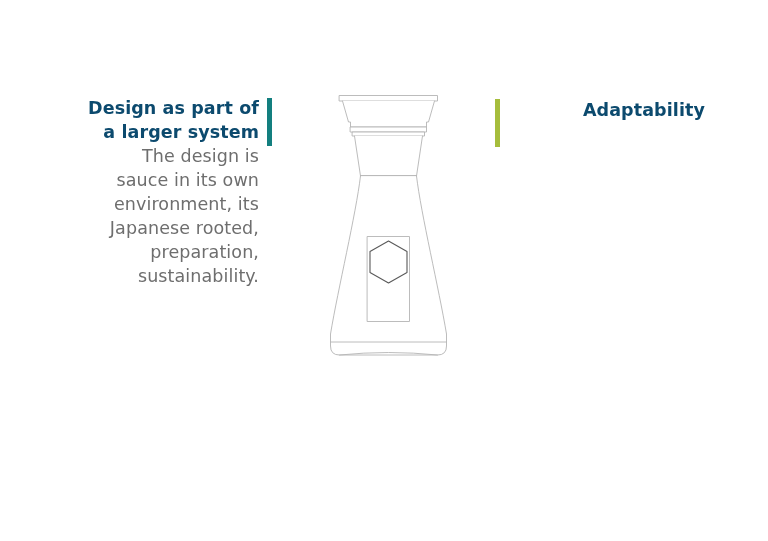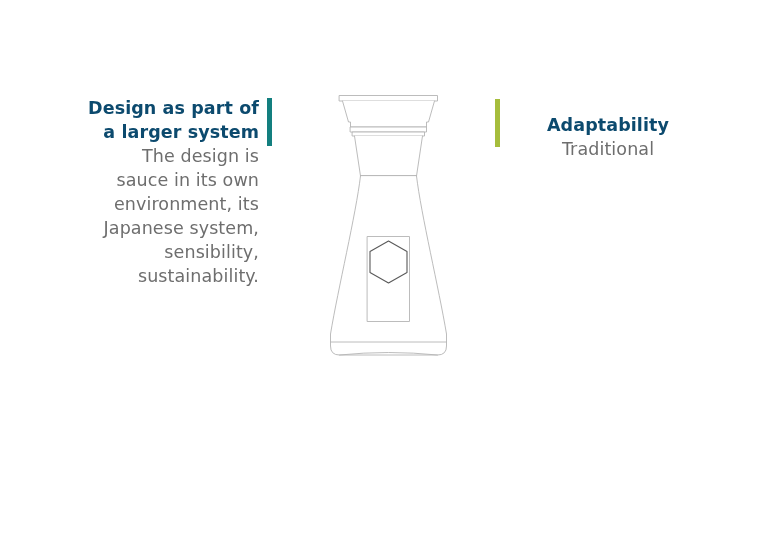--- a/index.html
+++ b/index.html
@@ -75,23 +75,22 @@
   }
 
   
   #callout-right {
     left: 495px;
     top: 98px;
     width: 210px;
     flex-direction: row;
   }
   #callout-right .callout-text {
-    text-align: center;
+    text-align: right;
     padding-left: 11px;
-    margin-top: 15px;
   }
   #callout-right .accent-bar {
     order: 0;
     height: 48px;
     margin-top: 1px;
   }
 
   
   #bottle-illustration {
     position: absolute;
@@ -114,22 +113,22 @@
   <div class="callout" id="callout-left">
 
     <div class="accent-bar" style="background:#137f7f"></div>
 
     <div class="callout-text">
       <p class="callout-heading">Design as part of</p>
       <p class="callout-heading">a larger system</p>
       <p class="callout-body">The design is</p>
       <p class="callout-body">sauce in its own</p>
       <p class="callout-body">environment, its</p>
-      <p class="callout-body">Japanese system,</p>
-      <p class="callout-body">sensibility,</p>
+      <p class="callout-body">Japanese rooted,</p>
+      <p class="callout-body">preparation,</p>
       <p class="callout-body">sustainability.</p>
     </div>
   </div>
 
   <div id="bottle-illustration">
     <svg viewBox="0 0 165 292" xmlns="http://www.w3.org/2000/svg" fill="none" stroke="#b4b4b4" stroke-width="0.9" stroke-linejoin="round" stroke-linecap="round">
 
       <rect x="33.5" y="11.5" width="98" height="5.5" fill="#ffffff" stroke="#b4b4b4"></rect>
 
       <path d="M 36.5 17 L 42.5 38 L 44.5 38 L 44.5 43 L 120.5 43 L 120.5 38 L 122.5 38 L 128.5 17" fill="#ffffff" stroke="#b4b4b4"></path>
@@ -160,17 +159,16 @@
       <path d="M 82.5 157 L 101 167.5 L 101 188.5 L 82.5 199 L 64 188.5 L 64 167.5 Z" fill="#ffffff" stroke="#5a5a5a" stroke-width="1.1"></path>
     </svg>
   </div>
 
   <div class="callout" id="callout-right">
 
     <div class="accent-bar" style="background:#a6bd3c"></div>
 
     <div class="callout-text">
       <p class="callout-heading">Adaptability</p>
-      <p class="callout-body">Traditional</p>
     </div>
   </div>
 
 </div>
 
 </body></html>

